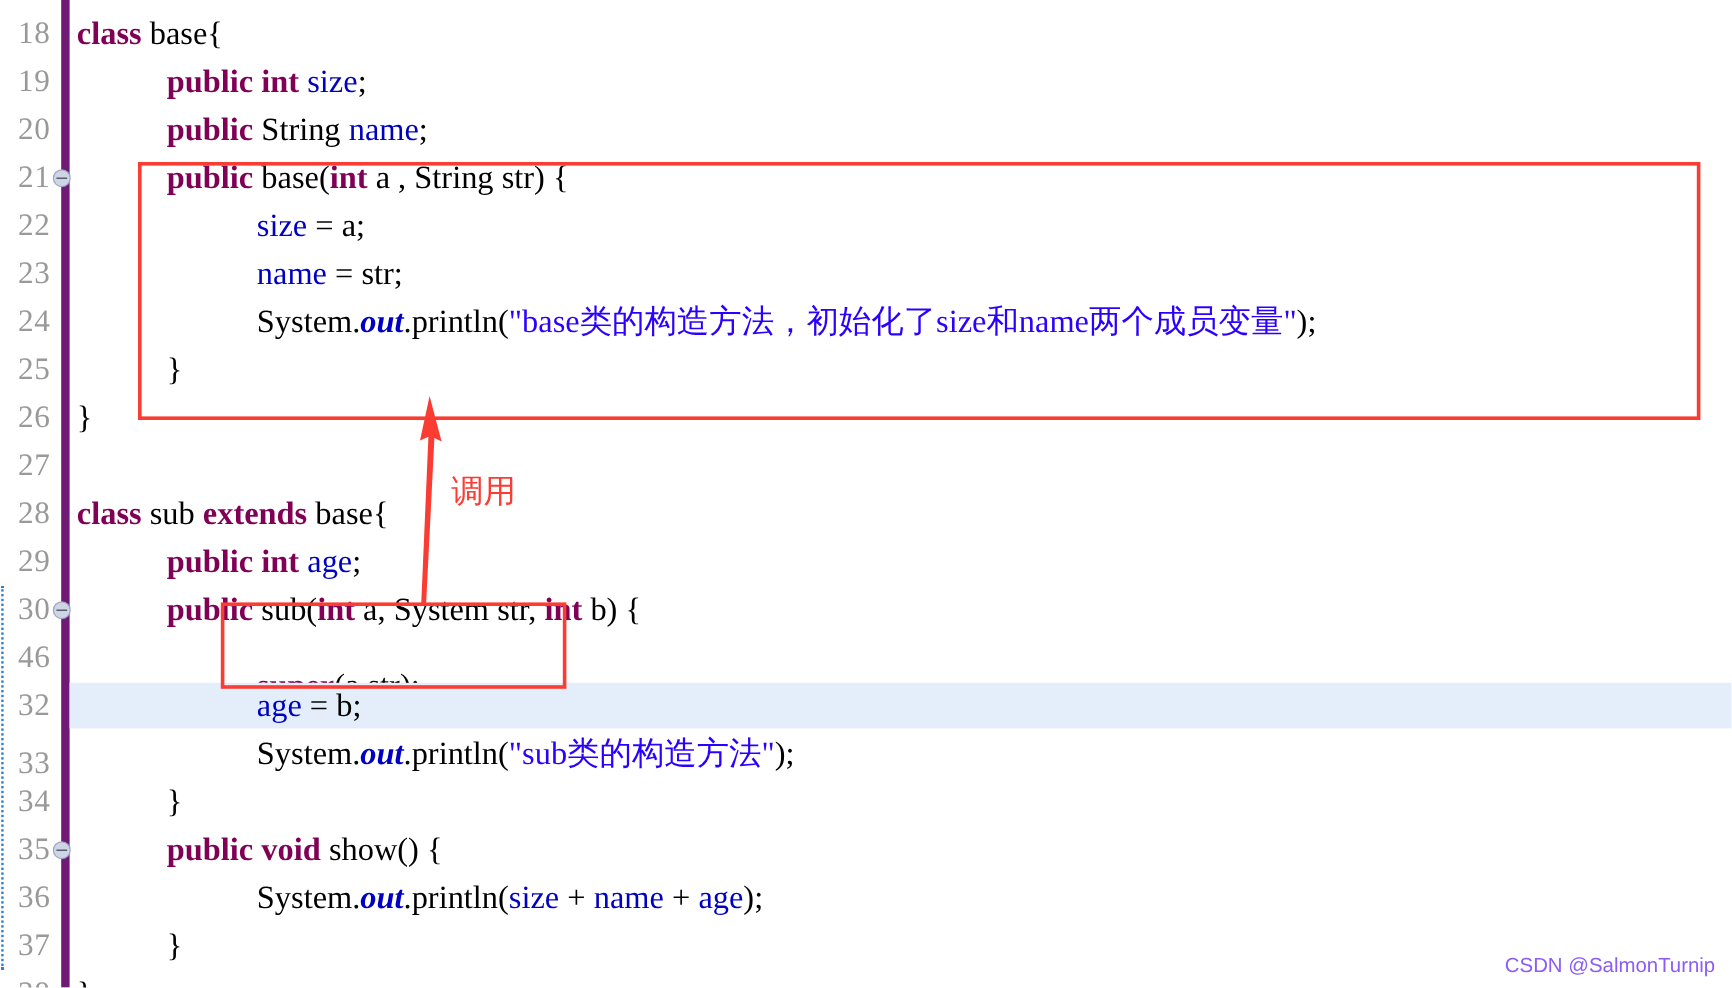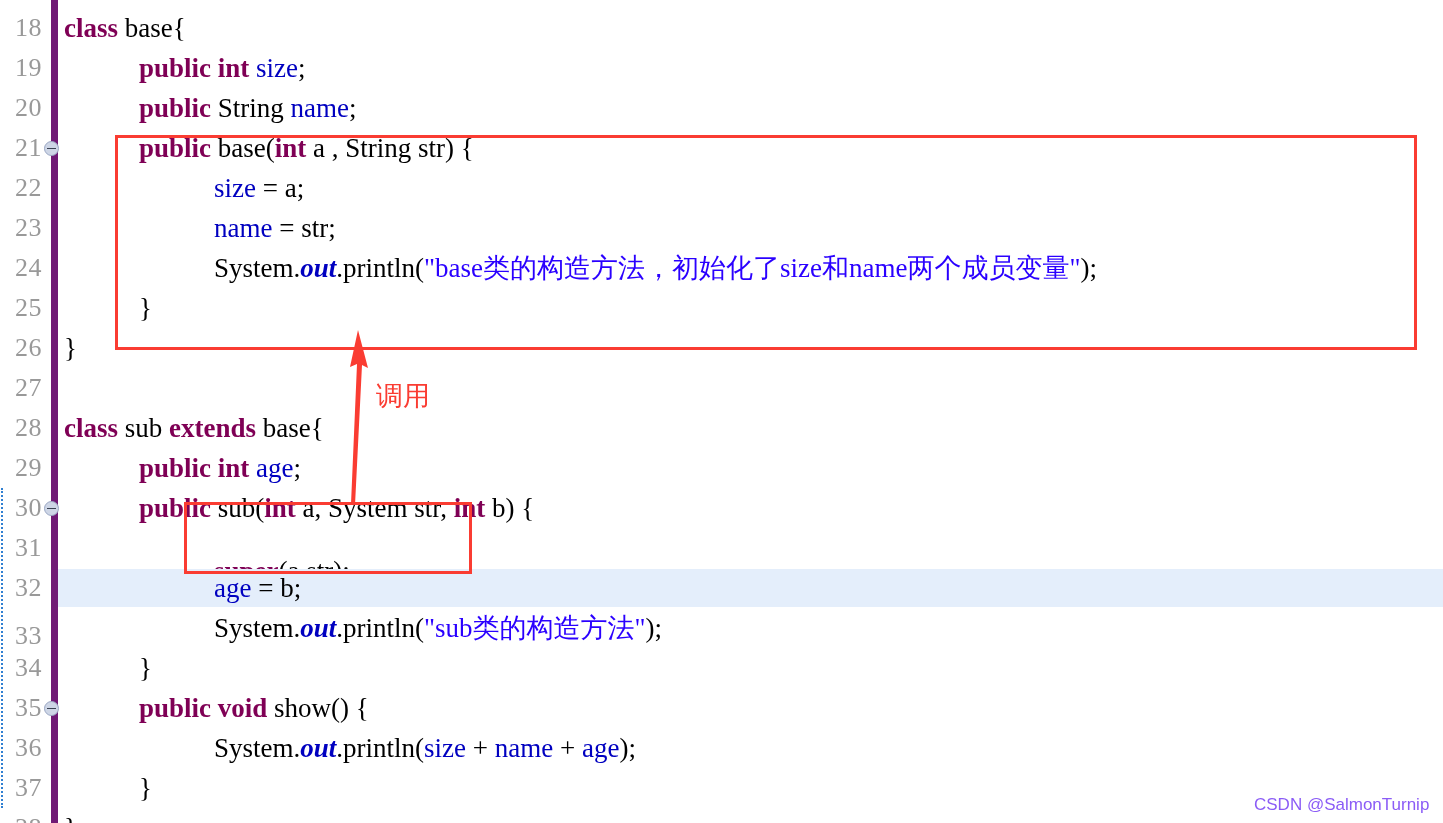--- a/index.html
+++ b/index.html
@@ -144,21 +144,21 @@
       <div class="ln" style="top: 168px;">22</div>
       <div class="ln" style="top: 208px; font-family: Liberation Serif, serif;">23</div>
       <div class="ln" style="top: 248px;">24</div>
       <div class="ln" style="top: 288px;">25</div>
       <div class="ln" style="top: 328px;">26</div>
       <div class="ln" style="top: 368px;">27</div>
       <div class="ln" style="top: 408px;">28</div>
       <div class="ln" style="top: 448px;">29</div>
       <div class="ln" style="top: 488px;">30</div>
       <div class="fold" style="left: 44px; top: 501px;"></div>
-      <div class="ln" style="top: 528px;">31</div>
+      <div class="ln" style="top: 528px;">46</div>
       <div class="ln" style="top: 568px;">32</div>
       <div class="ln" style="top: 616px; text-align: right;">33</div>
       <div class="ln" style="top: 648px;">34</div>
       <div class="ln" style="top: 688px;">35</div>
       <div class="fold" style="left: 44px; top: 701px;"></div>
       <div class="ln" style="top: 728px;">36</div>
       <div class="ln" style="top: 768px;">37</div>
       <div class="ln" style="top: 808px;">38</div>
     </div>
   <div id="block-marker" style="top: 488px; height: 320px;"></div>
@@ -189,17 +189,17 @@
     </div>
 
   <div class="redbox" id="box-constructor" style="left:115px; top:135px; width:1302px; height:215px;"></div>
 
   <div class="redbox" id="box-super" style="left:184px; top:502px; width:288px; height:72px;"></div>
 
   <svg id="anno-arrow" style="left:330px; top:320px; width:70px; height:250px;" viewBox="0 0 70 250">
     <polygon points="28,10 38,48 32,45 25,185 21,184 27,44 20,47" fill="#fa3c32"></polygon>
   </svg>
 
-  <div id="anno-label" style="left:376px; top:381px;">调用</div>
+  <div id="anno-label" style="left:376px; top:394px;">调用</div>
 
   <div id="watermark" style="left:1254px; top:795px;">CSDN @SalmonTurnip</div>
 
 </div>
 
 </body></html>

